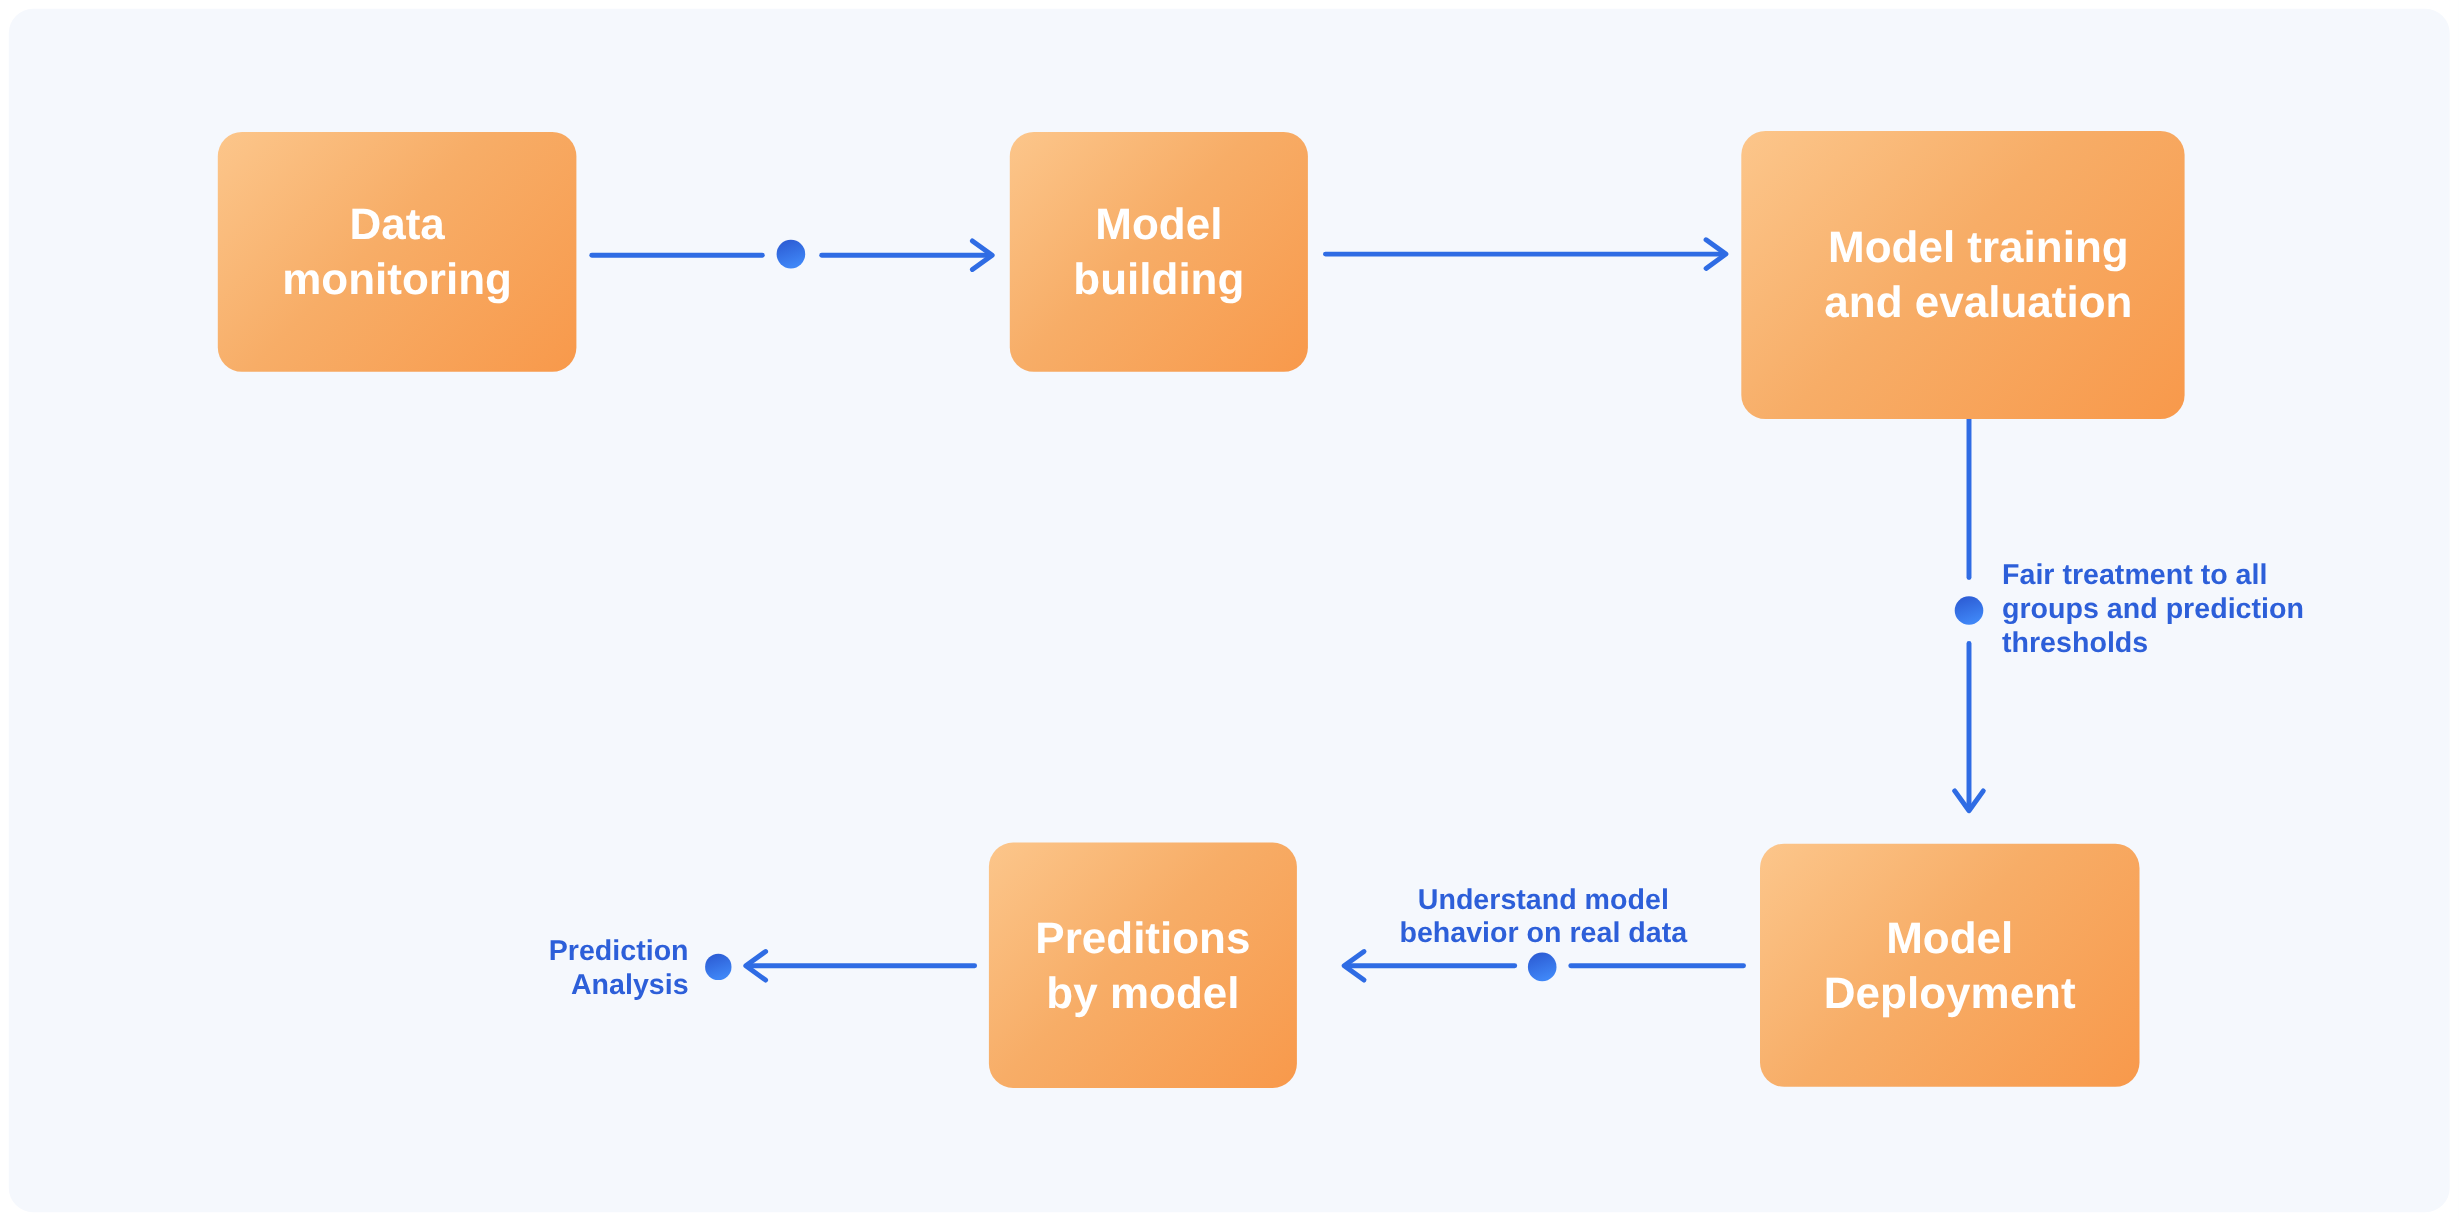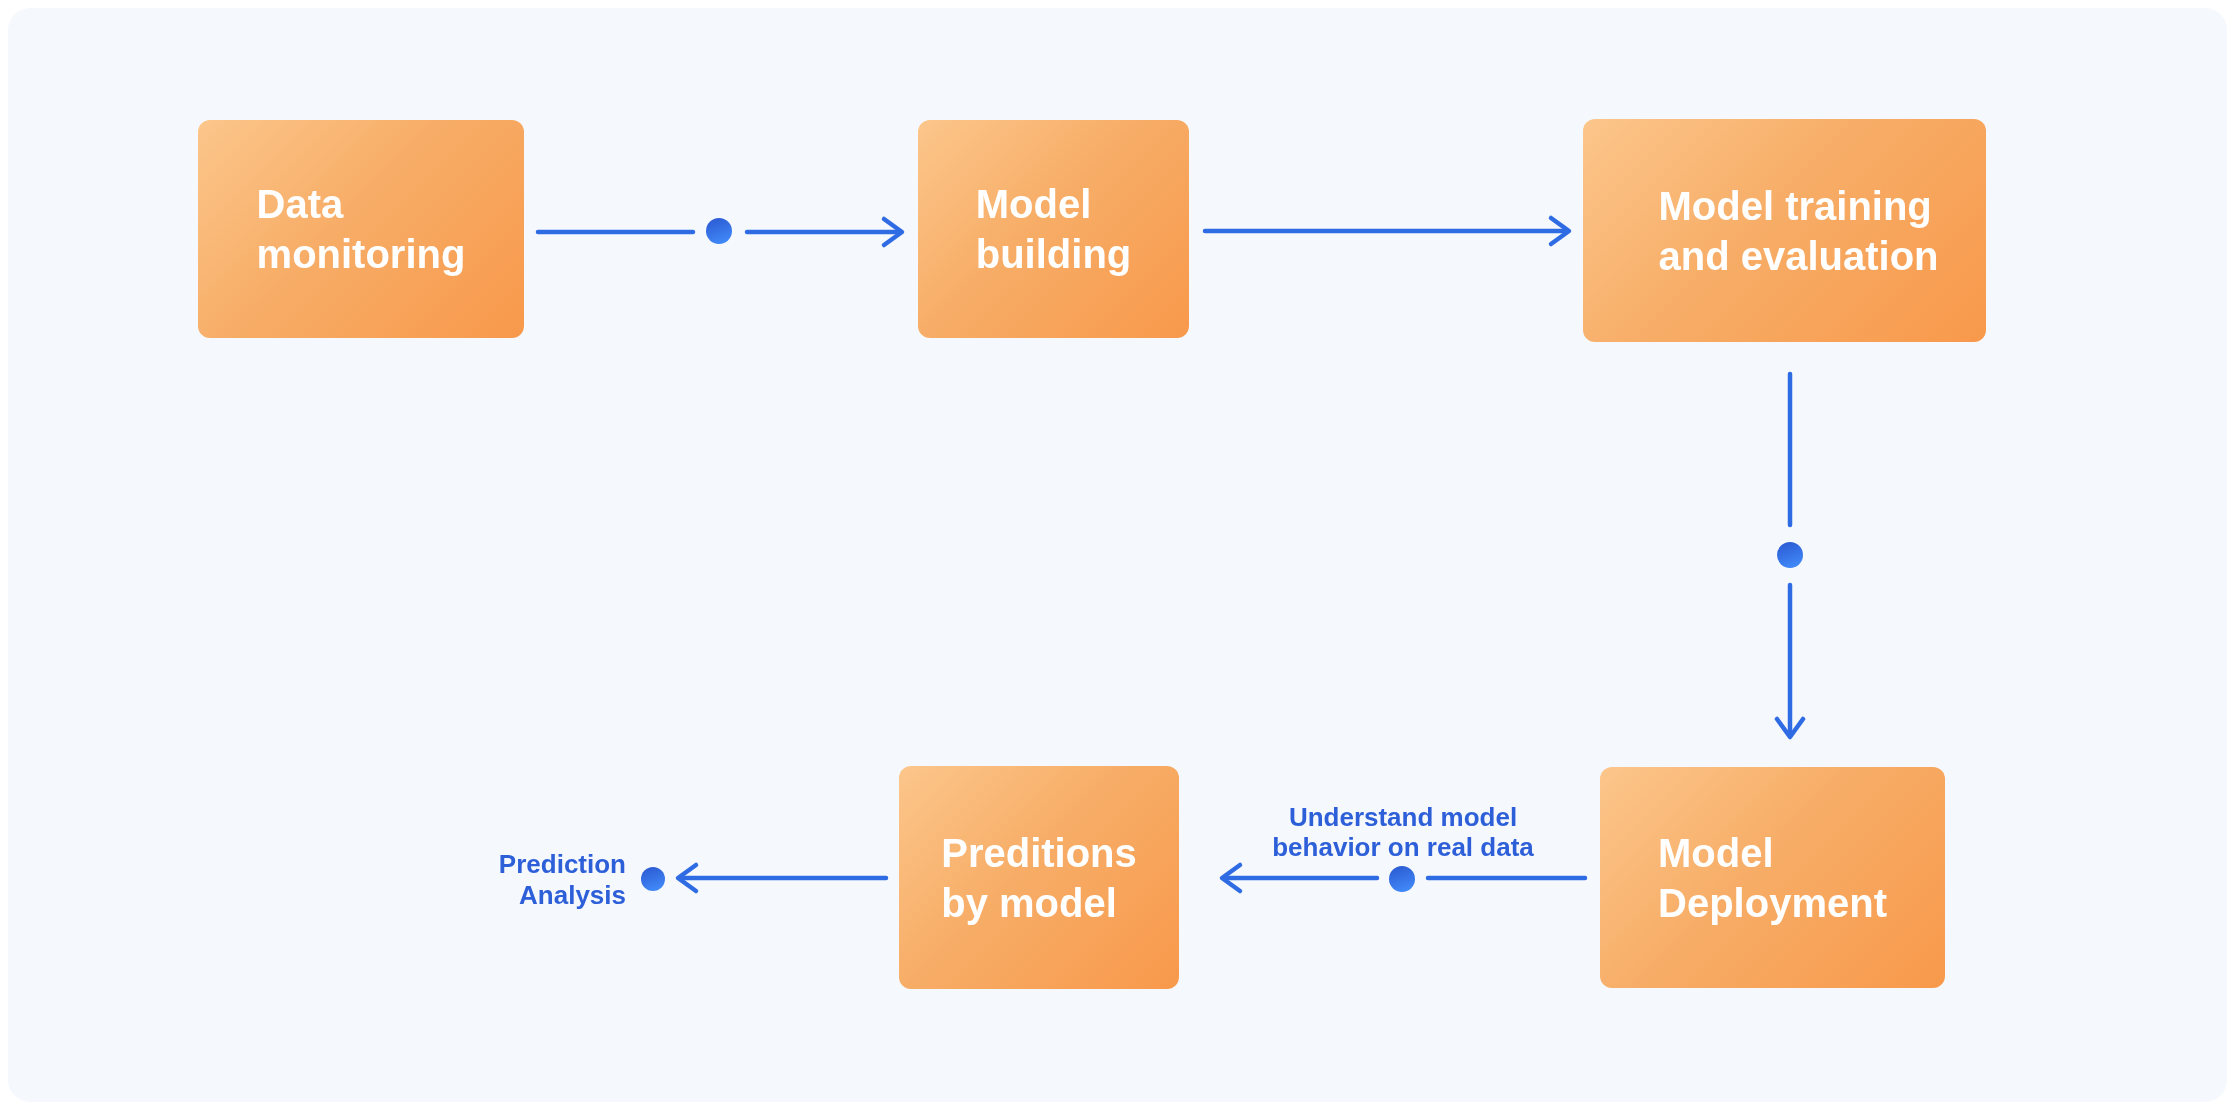--- a/index.html
+++ b/index.html
@@ -46,39 +46,40 @@
     stroke-linecap: round;
     stroke-linejoin: round;
   }
   .dot-stop-a { stop-color: var(--dot-blue-top); }
   .dot-stop-b { stop-color: var(--dot-blue-bottom); }
   .node {
     position: absolute;
     display: flex;
     align-items: center;
     justify-content: center;
+    text-align: center;
     white-space: pre-line;
-    border-radius: 12px;
+    border-radius: 22px;
     background: linear-gradient(135deg, var(--box-orange-light) 0%, var(--box-orange-mid) 45%, var(--box-orange-dark) 100%);
     color: var(--box-text);
     font-size: 40px;
     font-weight: 600;
     line-height: 1.25;
   }
   .edge-label {
     position: absolute;
     color: var(--label-blue);
     font-size: 26px;
     font-weight: 600;
     line-height: 31px;
     white-space: pre-line;
   }
   .node-data-monitoring   { left: 198px;  top: 120px; width: 326px; height: 218px; }
   .node-model-building    { left: 918px;  top: 120px; width: 271px; height: 218px; }
-  .node-model-training    { left: 1583px; top: 119px; width: 403px; height: 223px; padding-left: 28px; }
+  .node-model-training    { left: 1583px; top: 119px; width: 403px; height: 262px; padding-left: 28px; }
   .node-model-deployment  { left: 1600px; top: 767px; width: 345px; height: 221px; }
   .node-predictions       { left: 899px;  top: 766px; width: 280px; height: 223px; }
 
   .label-dataset-imbalances  { left: 519px;  top: 180px; width: 400px; text-align: center; }
   .label-fair-treatment      { left: 1820px; top: 507px; width: 330px; text-align: left; }
   .label-understand-behavior { left: 1203px; top: 802px; width: 400px; text-align: center; line-height: 30px; }
   .label-prediction-analysis { left: 426px;  top: 849px; width: 200px; text-align: right; }
 </style>
 </head>
 <body>
@@ -121,17 +122,20 @@
 monitoring</div>
   <div class="node node-model-building">Model
 building</div>
   <div class="node node-model-training">Model training
 and evaluation</div>
   <div class="node node-model-deployment">Model
 Deployment</div>
   <div class="node node-predictions">Preditions
 by model</div>
 
+  <div class="edge-label label-fair-treatment">Fair treatment to all
+groups and prediction
+thresholds</div>
   <div class="edge-label label-prediction-analysis">Prediction
 Analysis</div>
   <div class="edge-label label-understand-behavior">Understand model
 behavior on real data</div>
 </div>
 
 </body></html>

